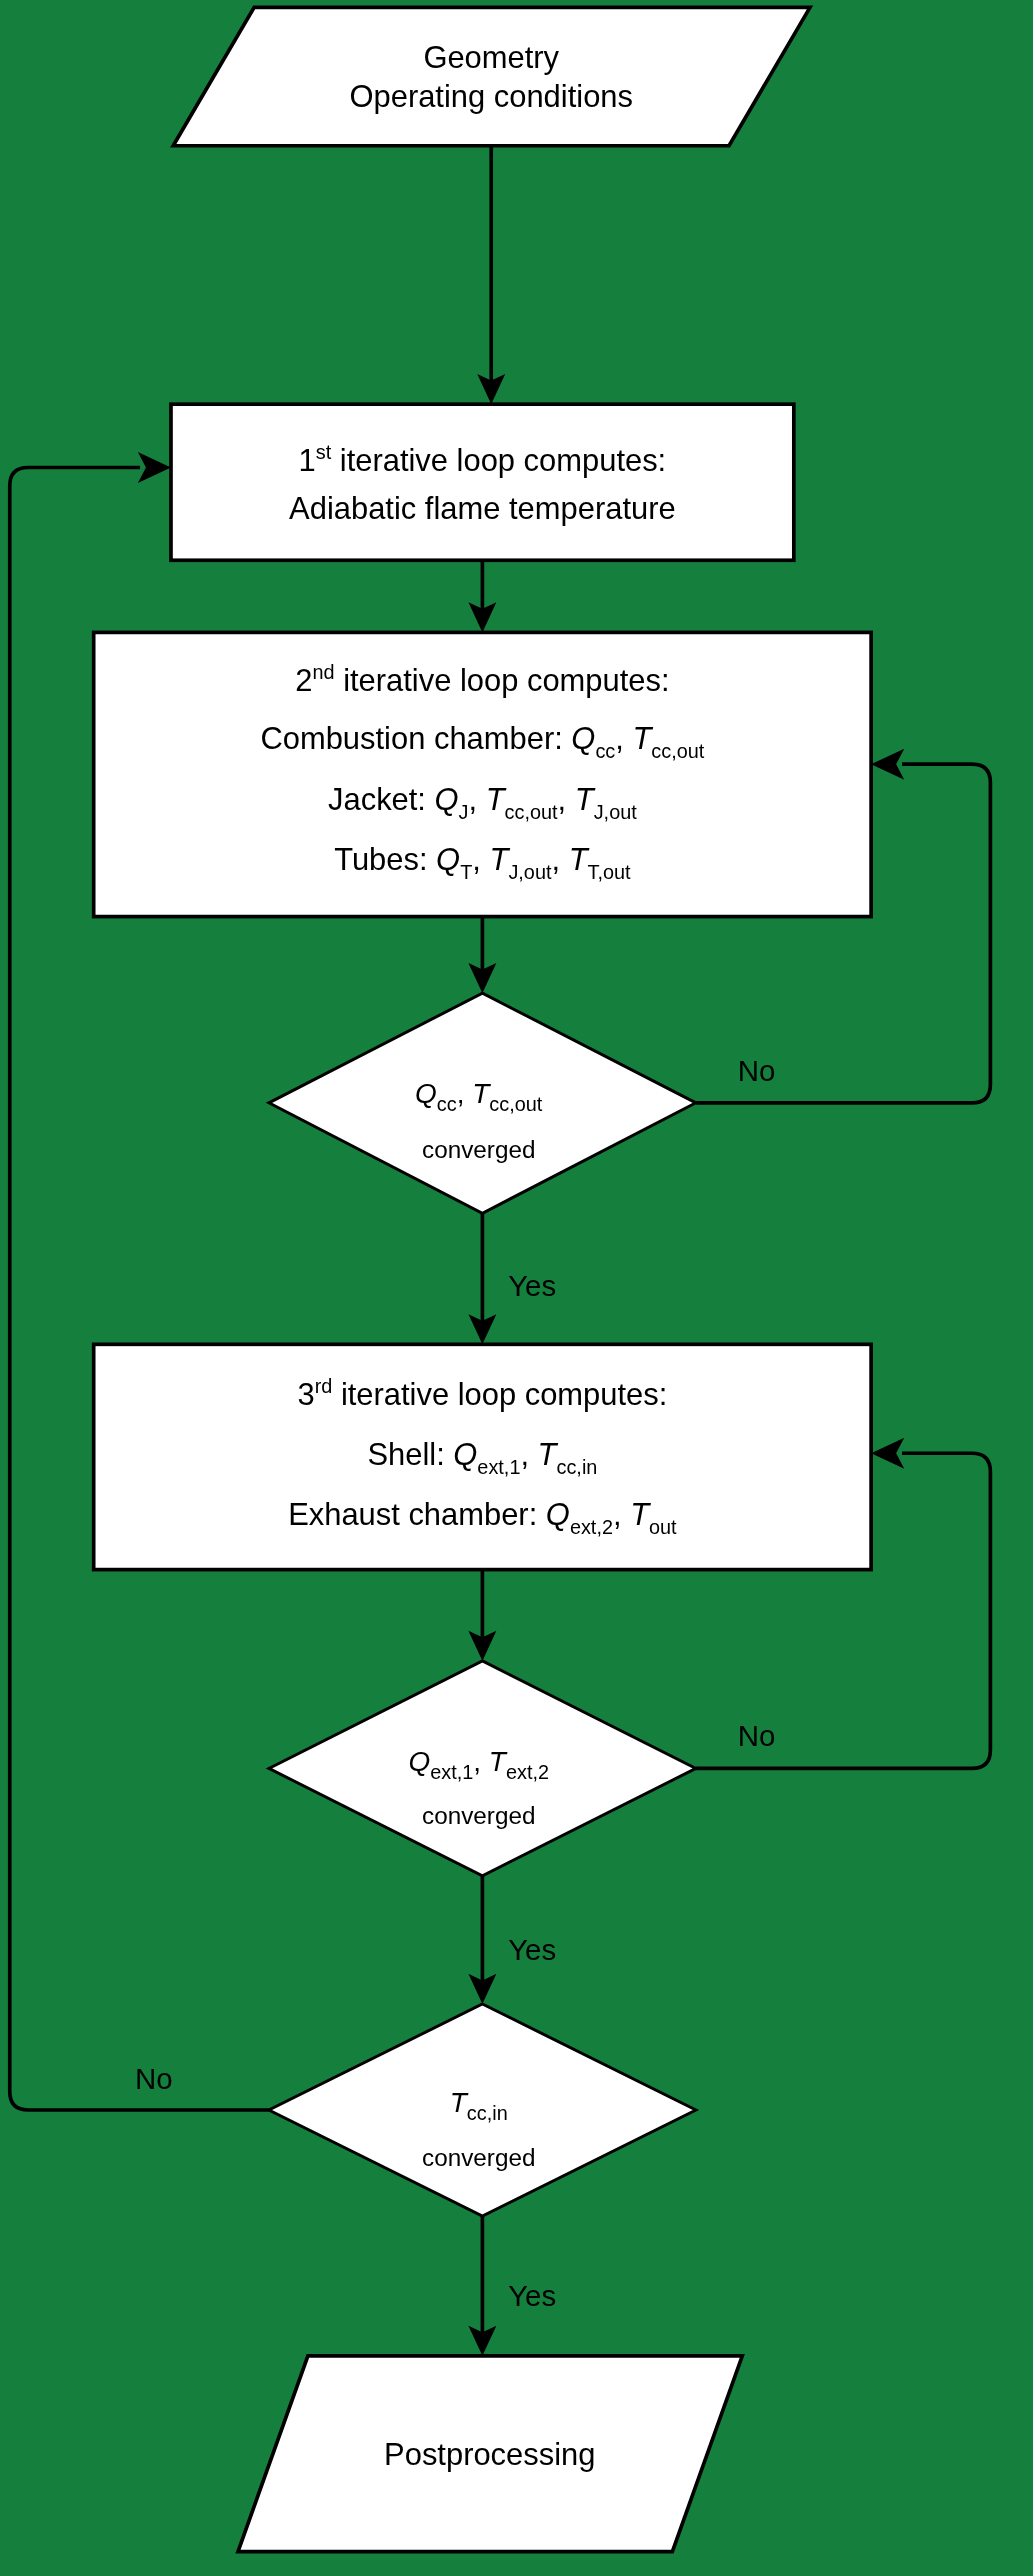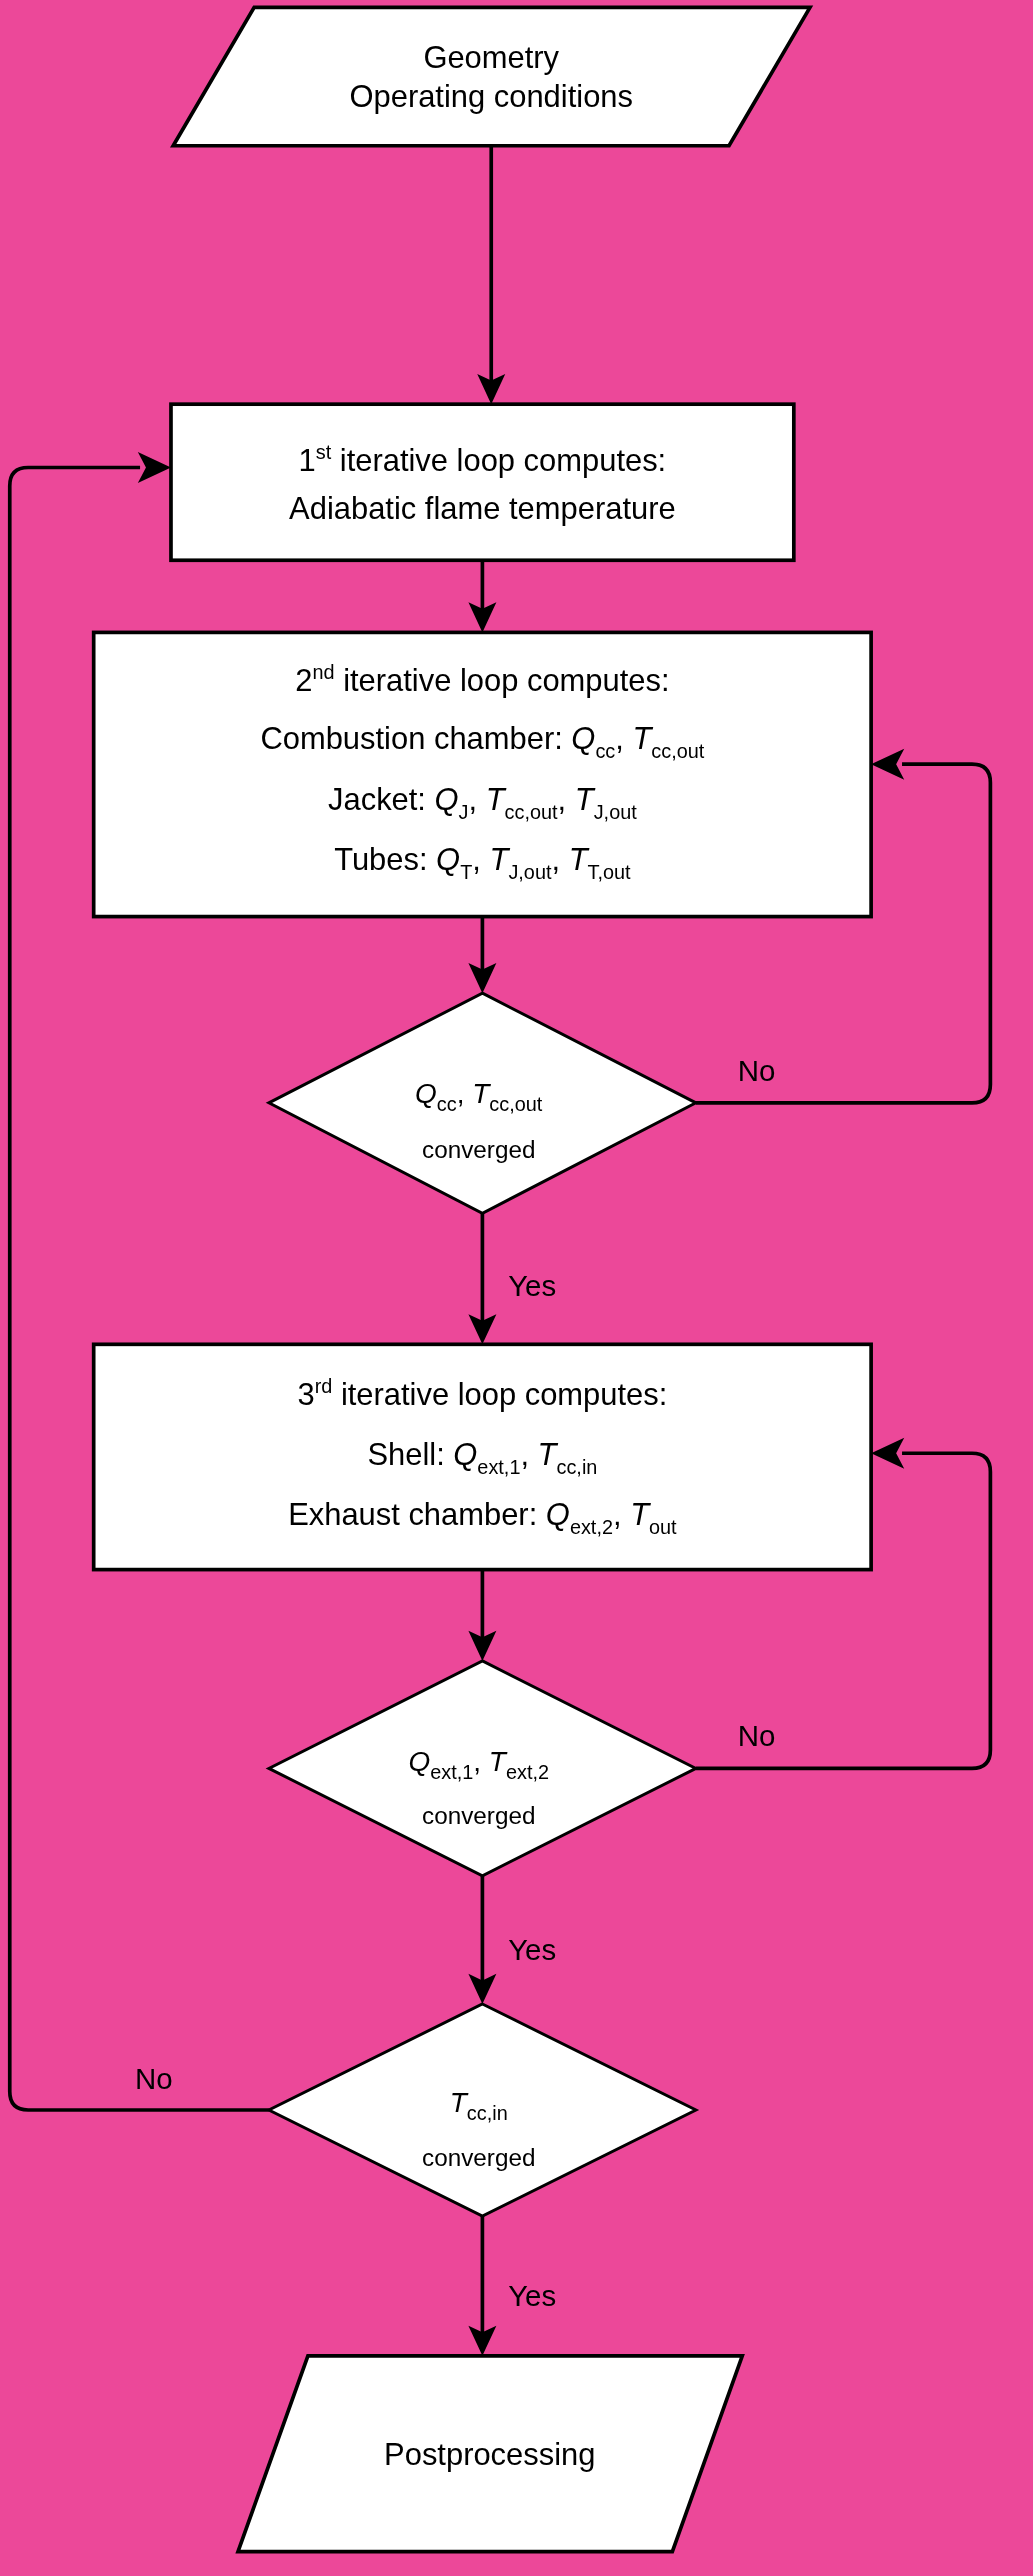--- a/index.html
+++ b/index.html
@@ -1,18 +1,18 @@
 <!DOCTYPE html>
 <html style="font-size:11.8px"><head>
 <meta charset="utf-8">
 <title>Flowchart</title>
 <style>
   html,body{margin:0;padding:0;background:#ffffff;}
   body{width:1034px;height:2576px;font-family:"Liberation Sans",sans-serif;color:#000;}
-  #stage{position:relative;width:1034px;height:2576px;background:#ec4899;overflow:hidden;}
+  #stage{position:relative;width:1034px;height:2576px;background:#15803d;overflow:hidden;}
   svg#flow{position:absolute;left:0;top:0;width:1034px;height:2576px;display:block;}
   .shape{fill:#ffffff;stroke:#000000;stroke-width:5;}
   .shape-thin{fill:#ffffff;stroke:#000000;stroke-width:4;}
   .conn{fill:none;stroke:#000000;stroke-width:5;stroke-linecap:butt;stroke-linejoin:miter;}
   .arrowhead{fill:#000000;stroke:none;}
   .t{font-family:"Liberation Sans",sans-serif;fill:#000;}
   .t-body{font-size:42px;}
   .t-label{font-size:40px;}
   .t-dia{font-size:38px;}
   .t-dia-sm{font-size:33px;}

